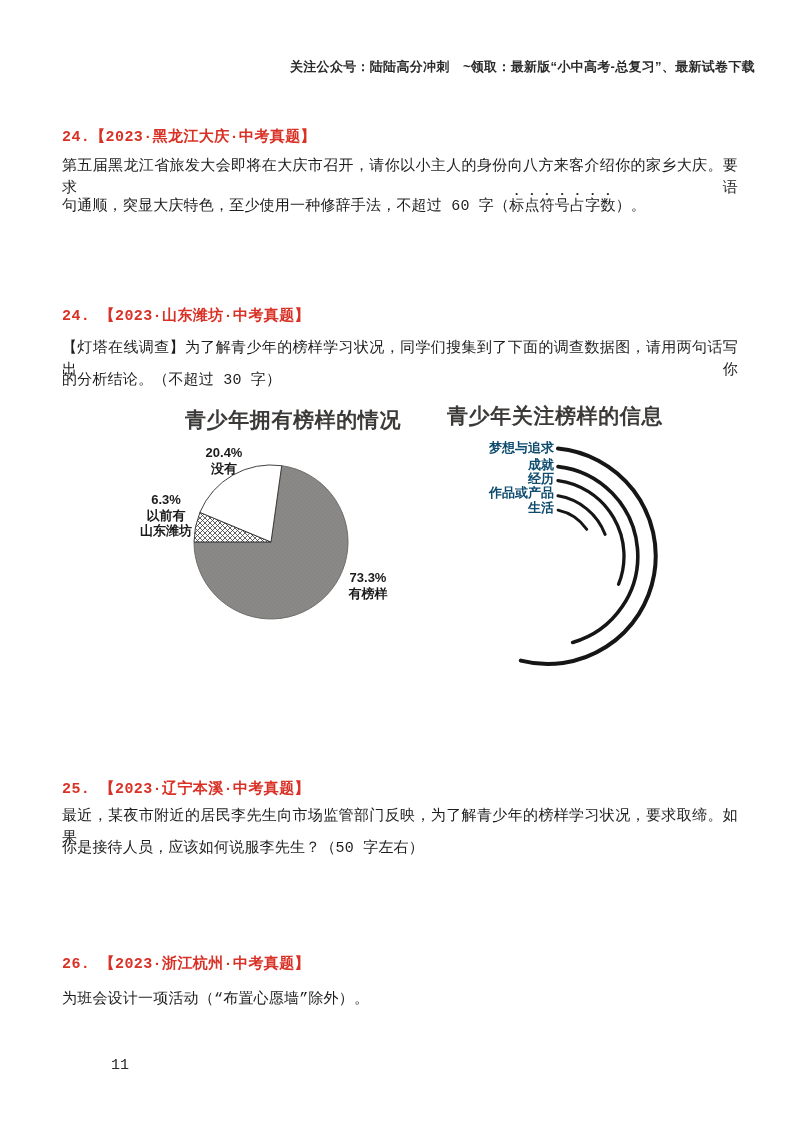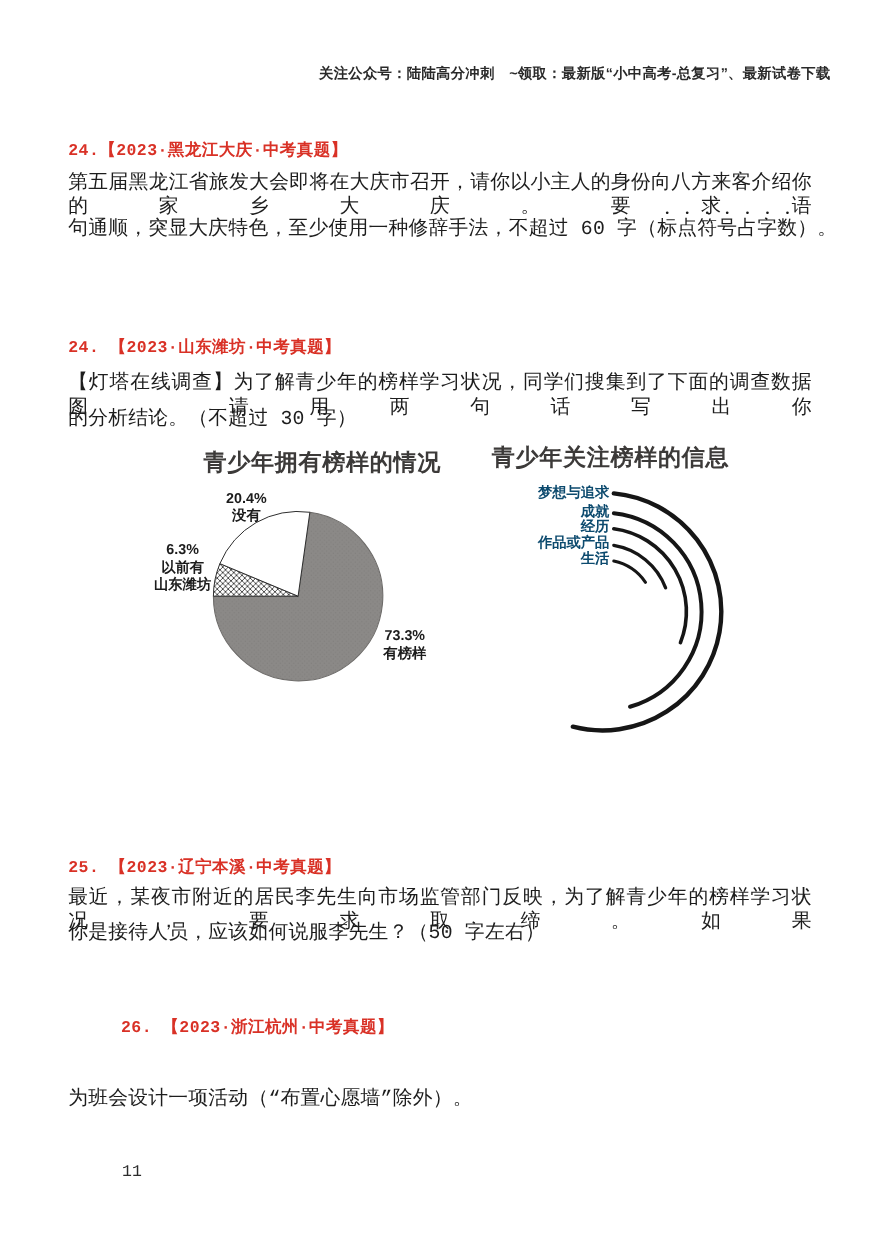--- a/index.html
+++ b/index.html
@@ -12,21 +12,21 @@
   .abs{position:absolute;font-family:Liberation Mono, monospace;}
   .header-notice{
     font-family:"Liberation Sans","DejaVu Sans",sans-serif;
     font-size:13px;font-weight:600;color:#2a2a2a;letter-spacing:0.3px;
     white-space:nowrap;
   }
   .q-heading{
     font-size:15px;font-weight:bold;color:#d93126;white-space:nowrap;letter-spacing:0.4px;
   }
   .line{
-    width:676px;font-size:18px;line-height:22px;height:22px;
+    width:676px;font-size:15px;line-height:22px;height:22px;
     letter-spacing:0.2px;white-space:nowrap;
   }
   .line.fill{white-space:normal;text-align:justify;text-align-last:justify;}
   .em-dot{
     -webkit-text-emphasis:filled dot;-webkit-text-emphasis-position:over right;
     text-emphasis:filled dot;text-emphasis-position:over right;
   }
   .chart{position:absolute;}
   .chart-title{
     position:absolute;font-family:"Liberation Sans","DejaVu Sans",sans-serif;
@@ -108,18 +108,18 @@
     <div class="arc-label" style="left:2px;top:76px;">经历</div>
     <div class="arc-label" style="left:2px;top:90px;">作品或产品</div>
     <div class="arc-label" style="left:2px;top:105px;">生活</div>
   </div>
 
 
   <div class="abs q-heading" style="left:62px;top:779px;">25. 【2023·辽宁本溪·中考真题】</div>
   <div class="abs line fill" style="left:62px;top:806px;">最近，某夜市附近的居民李先生向市场监管部门反映，为了解青少年的榜样学习状况，要求取缔。如果</div>
   <div class="abs line" style="left:62px;top:838px;">你是接待人员，应该如何说服李先生？（50 字左右）</div>
 
-  <div class="abs q-heading" style="left:62px;top:924px;margin-left:48px;">26. 【2023·浙江杭州·中考真题】</div>
+  <div class="abs q-heading" style="left:62px;top:954px;">26. 【2023·浙江杭州·中考真题】</div>
   <div class="abs line" style="left:62px;top:989px;">为班会设计一项活动（“布置心愿墙”除外）。</div>
 
   <div class="abs page-number" style="left:88px;top:1057px;margin-left:23px;">11</div>
 
 </div>
 
 </body></html>

